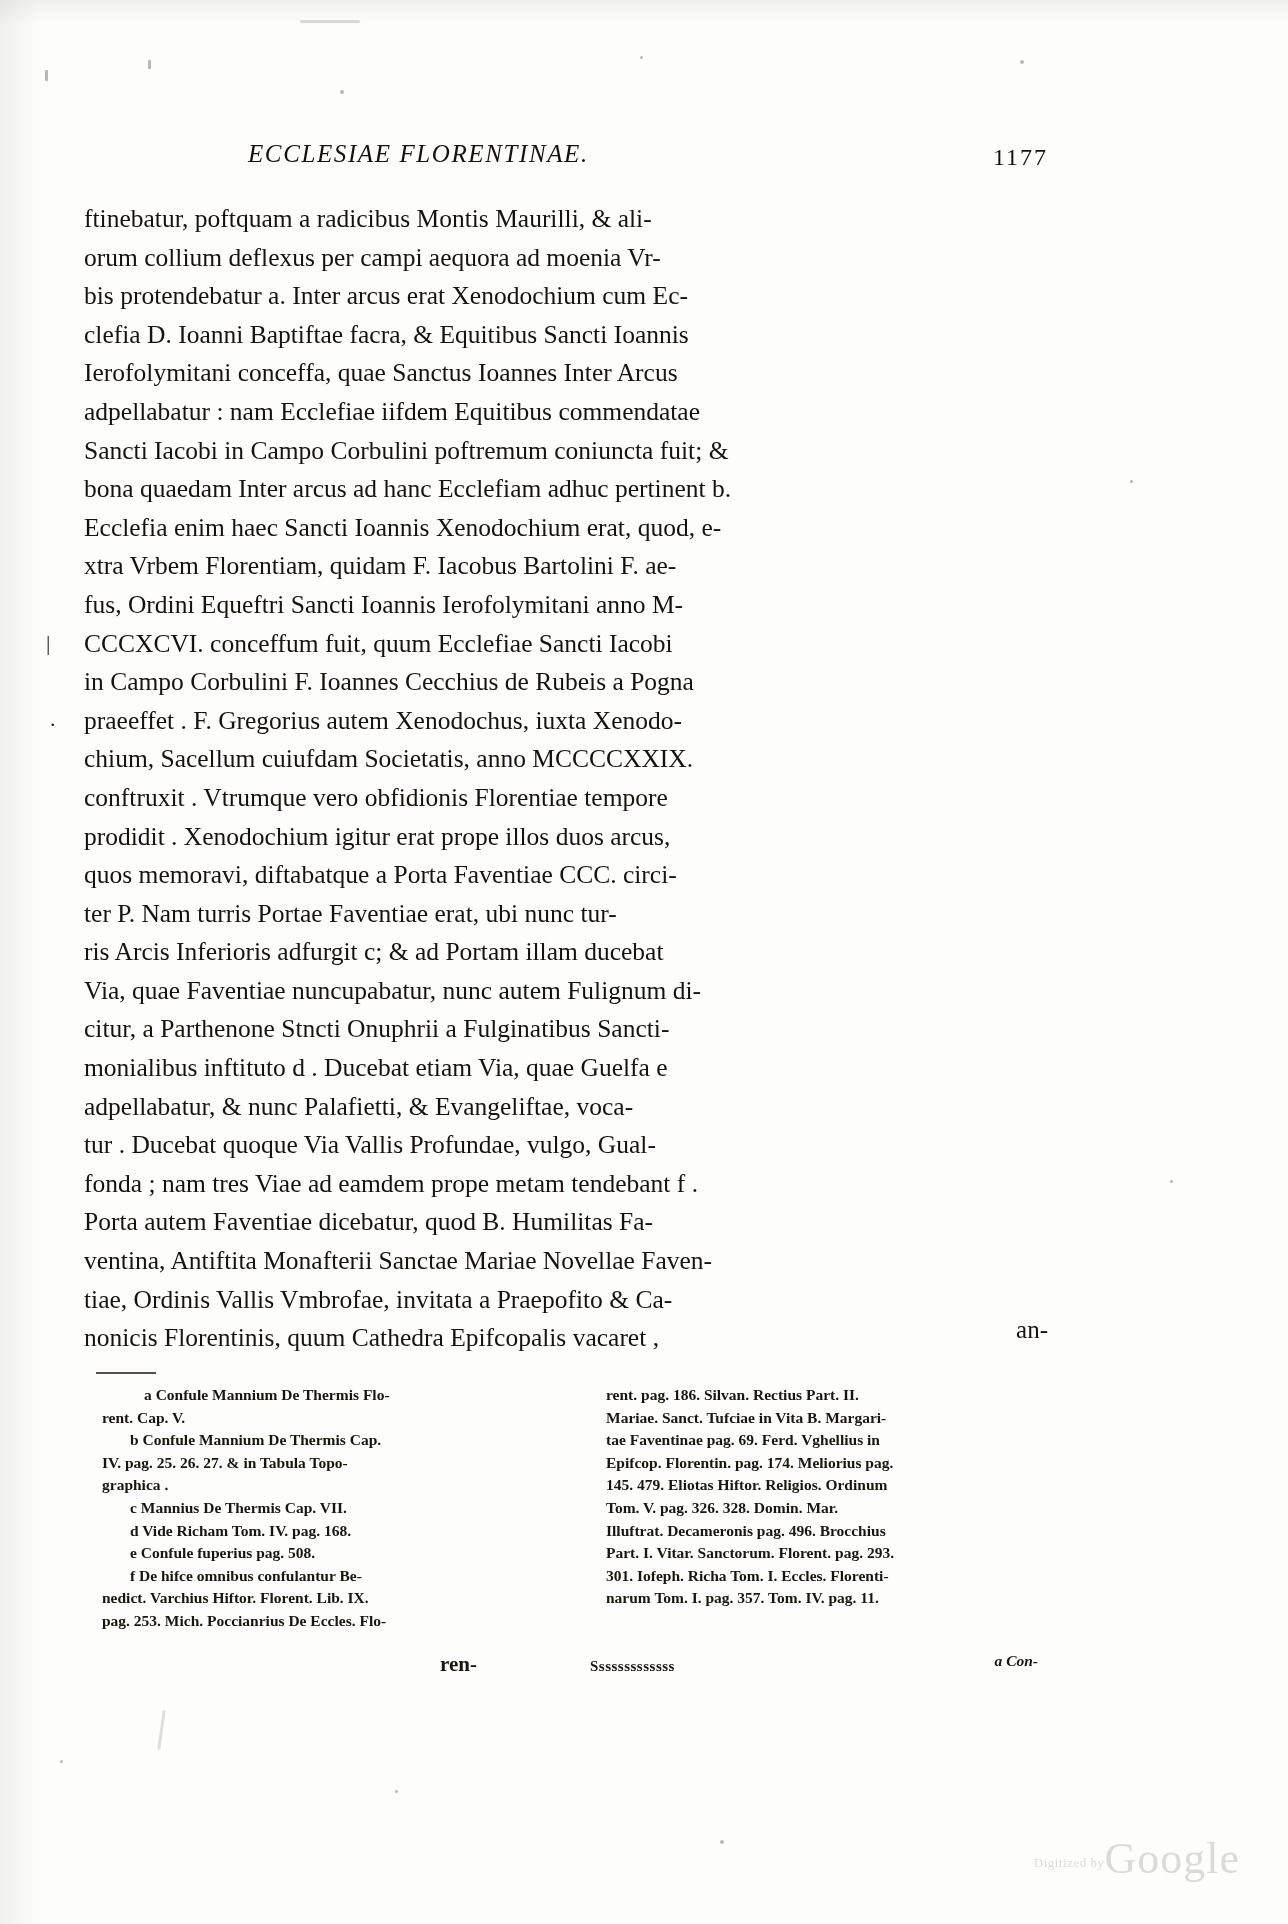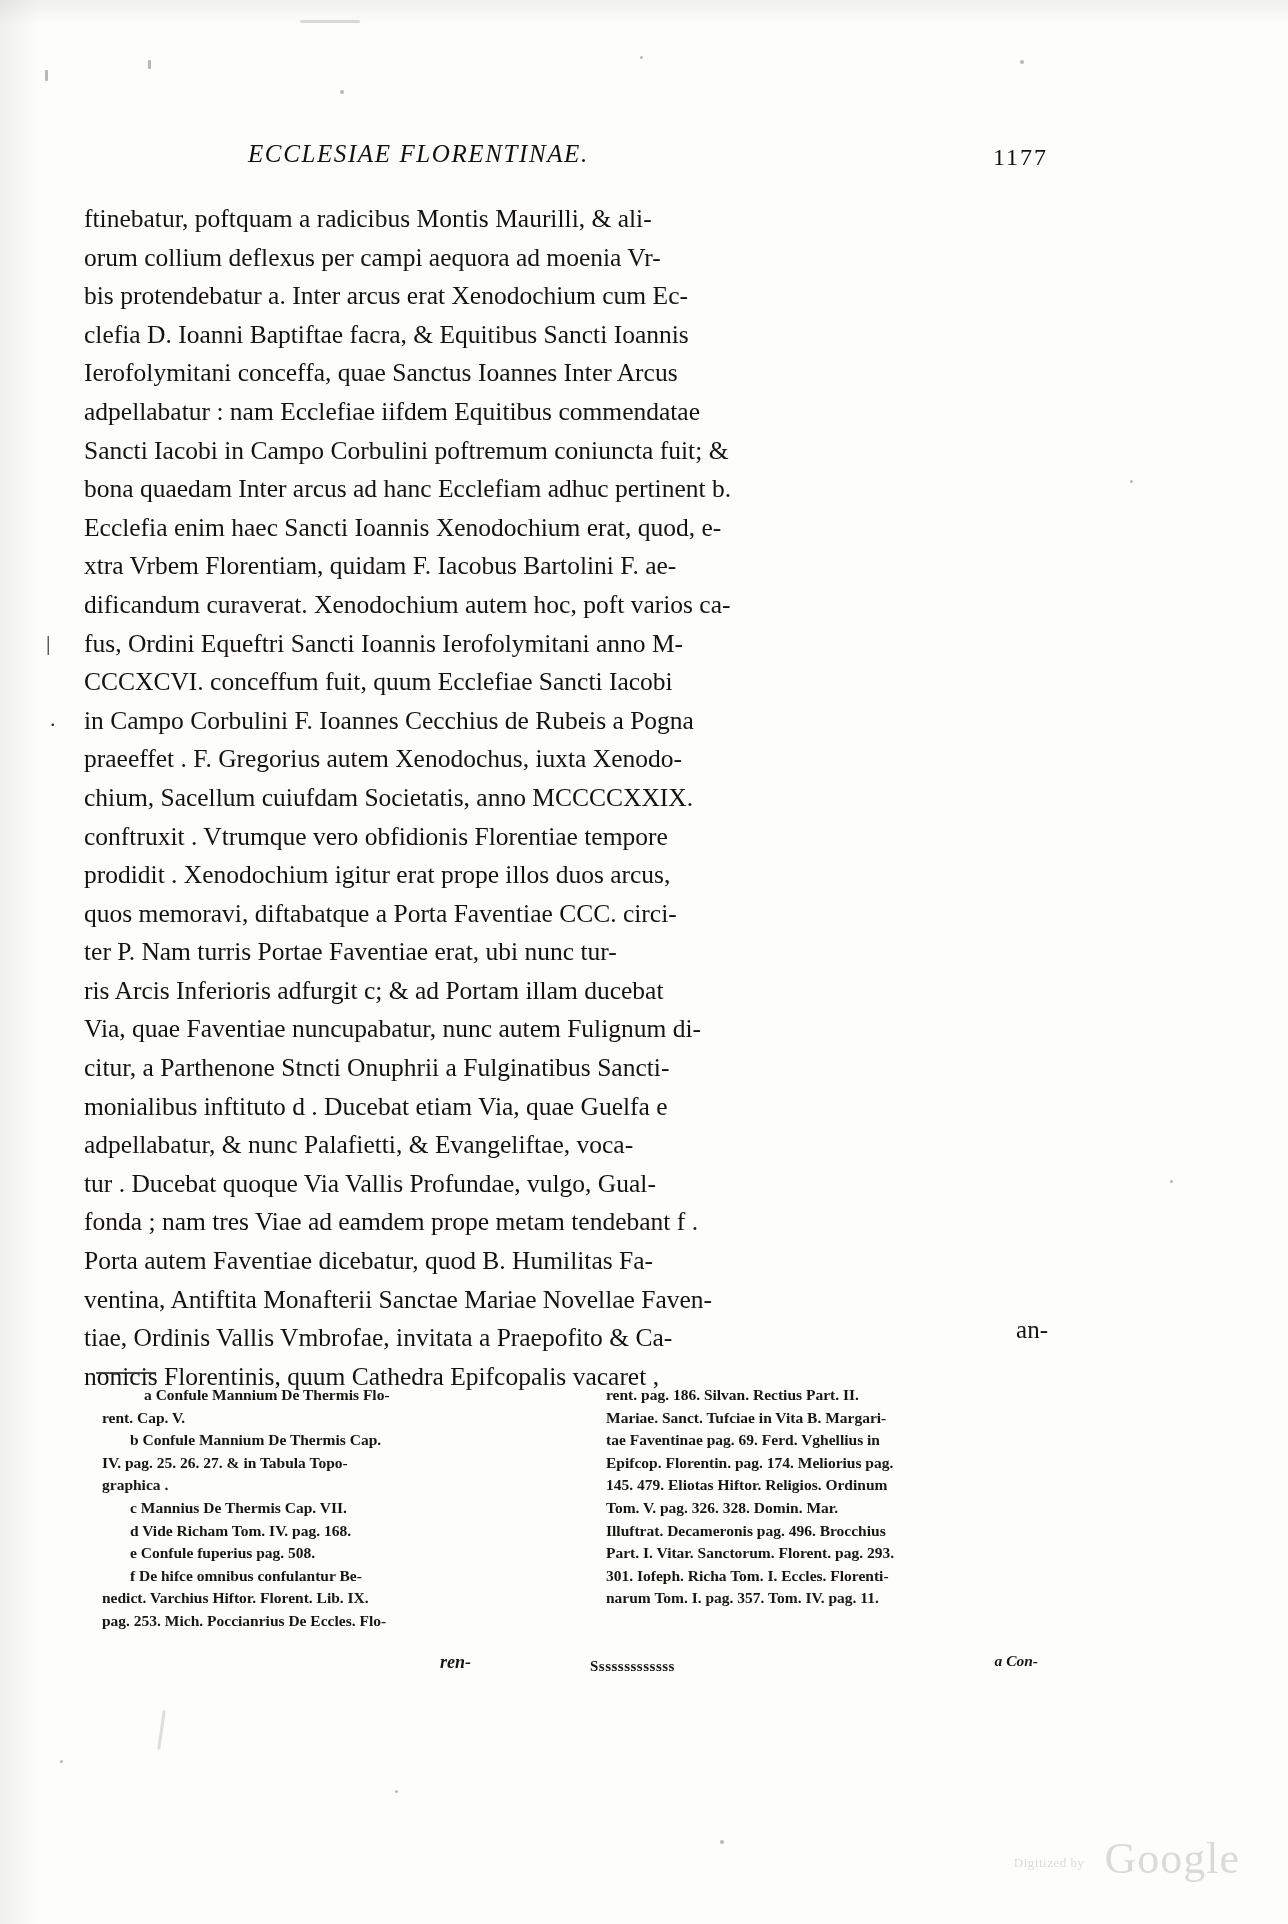--- a/index.html
+++ b/index.html
@@ -117,40 +117,39 @@
     top: 1652px;
     font-size: 15.5px;
     font-weight: 700;
     font-style: italic;
     color: #19160f;
   }
   .note-catch-left {
     position: absolute;
     left: 440px;
     top: 1652px;
-    font-size: 18px;
-    font-weight: 700;
-    font-style: italic;
+    font-size: 21px;
+    font-weight: 700;
     color: #19160f;
   }
   .watermark {
     position: absolute;
     right: 48px;
     bottom: 40px;
     font-family: "Liberation Serif", serif;
     font-size: 44px;
     color: rgba(140,140,140,0.30);
     letter-spacing: 1px;
     user-select: none;
   }
   .watermark .small {
     font-size: 13px;
     letter-spacing: .5px;
     vertical-align: middle;
-    margin-right: 20px;
+    margin-right: 0;
   }
   .margin-mark {
     position: absolute;
     color: #2b2620;
     font-size: 22px;
   }
   .edge-shadow {
     position: absolute;
     left: 0; top: 0; bottom: 0;
     width: 40px;
@@ -196,21 +195,20 @@
     <span class="ln">ftinebatur, poftquam a radicibus Montis Maurilli, &amp; ali-</span>
     <span class="ln">orum collium deflexus per campi aequora ad moenia Vr-</span>
     <span class="ln">bis protendebatur a. Inter arcus erat Xenodochium cum Ec-</span>
     <span class="ln">clefia D. Ioanni Baptiftae facra, &amp; Equitibus Sancti Ioannis</span>
     <span class="ln">Ierofolymitani conceffa, quae Sanctus Ioannes Inter Arcus</span>
     <span class="ln">adpellabatur : nam Ecclefiae iifdem Equitibus commendatae</span>
     <span class="ln">Sancti Iacobi in Campo Corbulini poftremum coniuncta fuit; &amp;</span>
     <span class="ln">bona quaedam Inter arcus ad hanc Ecclefiam adhuc pertinent b.</span>
     <span class="ln">Ecclefia enim haec Sancti Ioannis Xenodochium erat, quod, e-</span>
     <span class="ln">xtra Vrbem Florentiam, quidam F. Iacobus Bartolini F. ae-</span>
-    <span class="ln">dificandum curaverat. Xenodochium autem hoc, poft varios ca-</span>
     <span class="ln">fus, Ordini Equeftri Sancti Ioannis Ierofolymitani anno M-</span>
     <span class="ln">CCCXCVI. conceffum fuit, quum Ecclefiae Sancti Iacobi</span>
     <span class="ln">in Campo Corbulini F. Ioannes Cecchius de Rubeis a Pogna</span>
     <span class="ln">praeeffet . F. Gregorius autem Xenodochus, iuxta Xenodo-</span>
     <span class="ln">chium, Sacellum cuiufdam Societatis, anno MCCCCXXIX.</span>
     <span class="ln">conftruxit . Vtrumque vero obfidionis Florentiae tempore</span>
     <span class="ln">prodidit . Xenodochium igitur erat prope illos duos arcus,</span>
     <span class="ln">quos memoravi, diftabatque a Porta Faventiae CCC. circi-</span>
     <span class="ln">ter P. Nam turris Portae Faventiae erat, ubi nunc tur-</span>
     <span class="ln">ris Arcis Inferioris adfurgit c; &amp; ad Portam illam ducebat</span>

